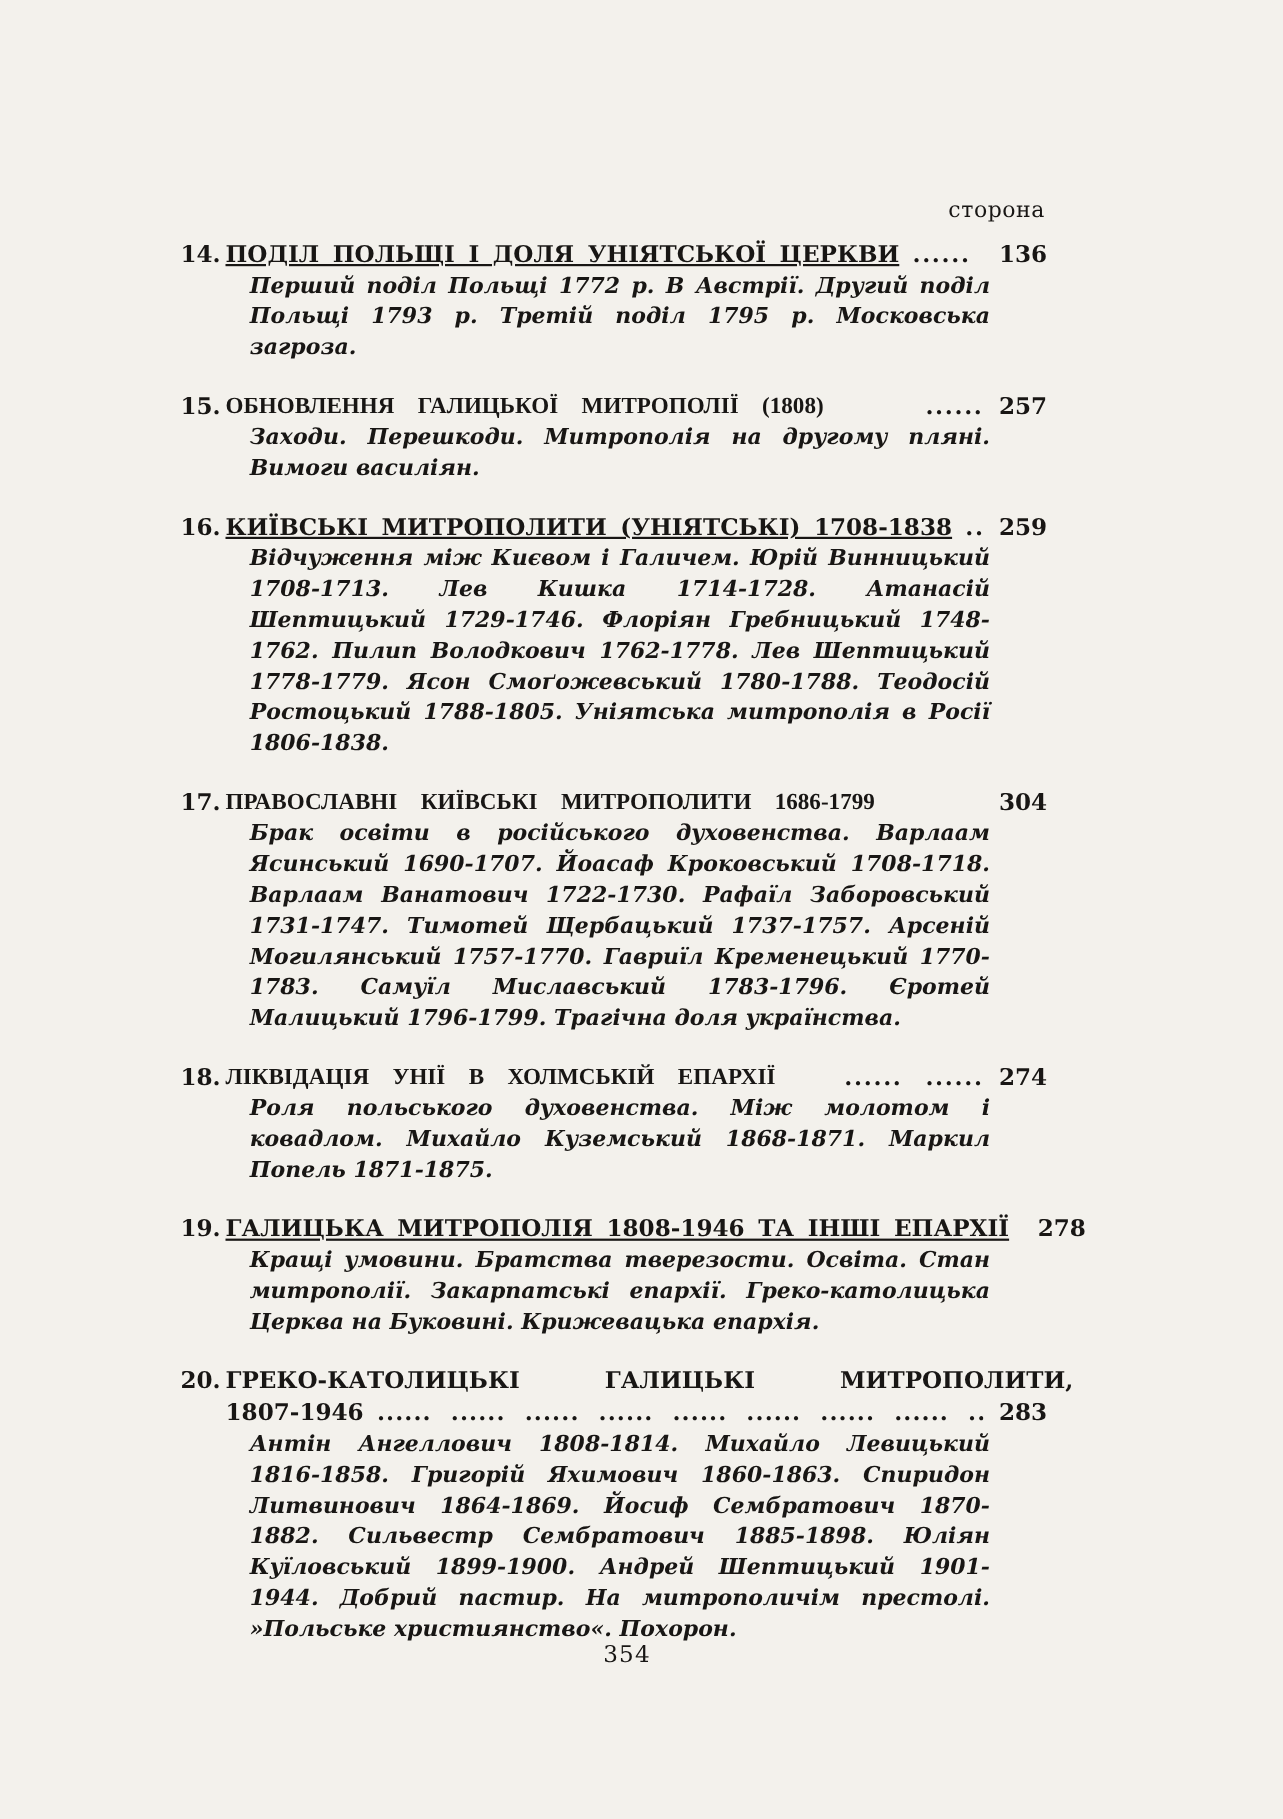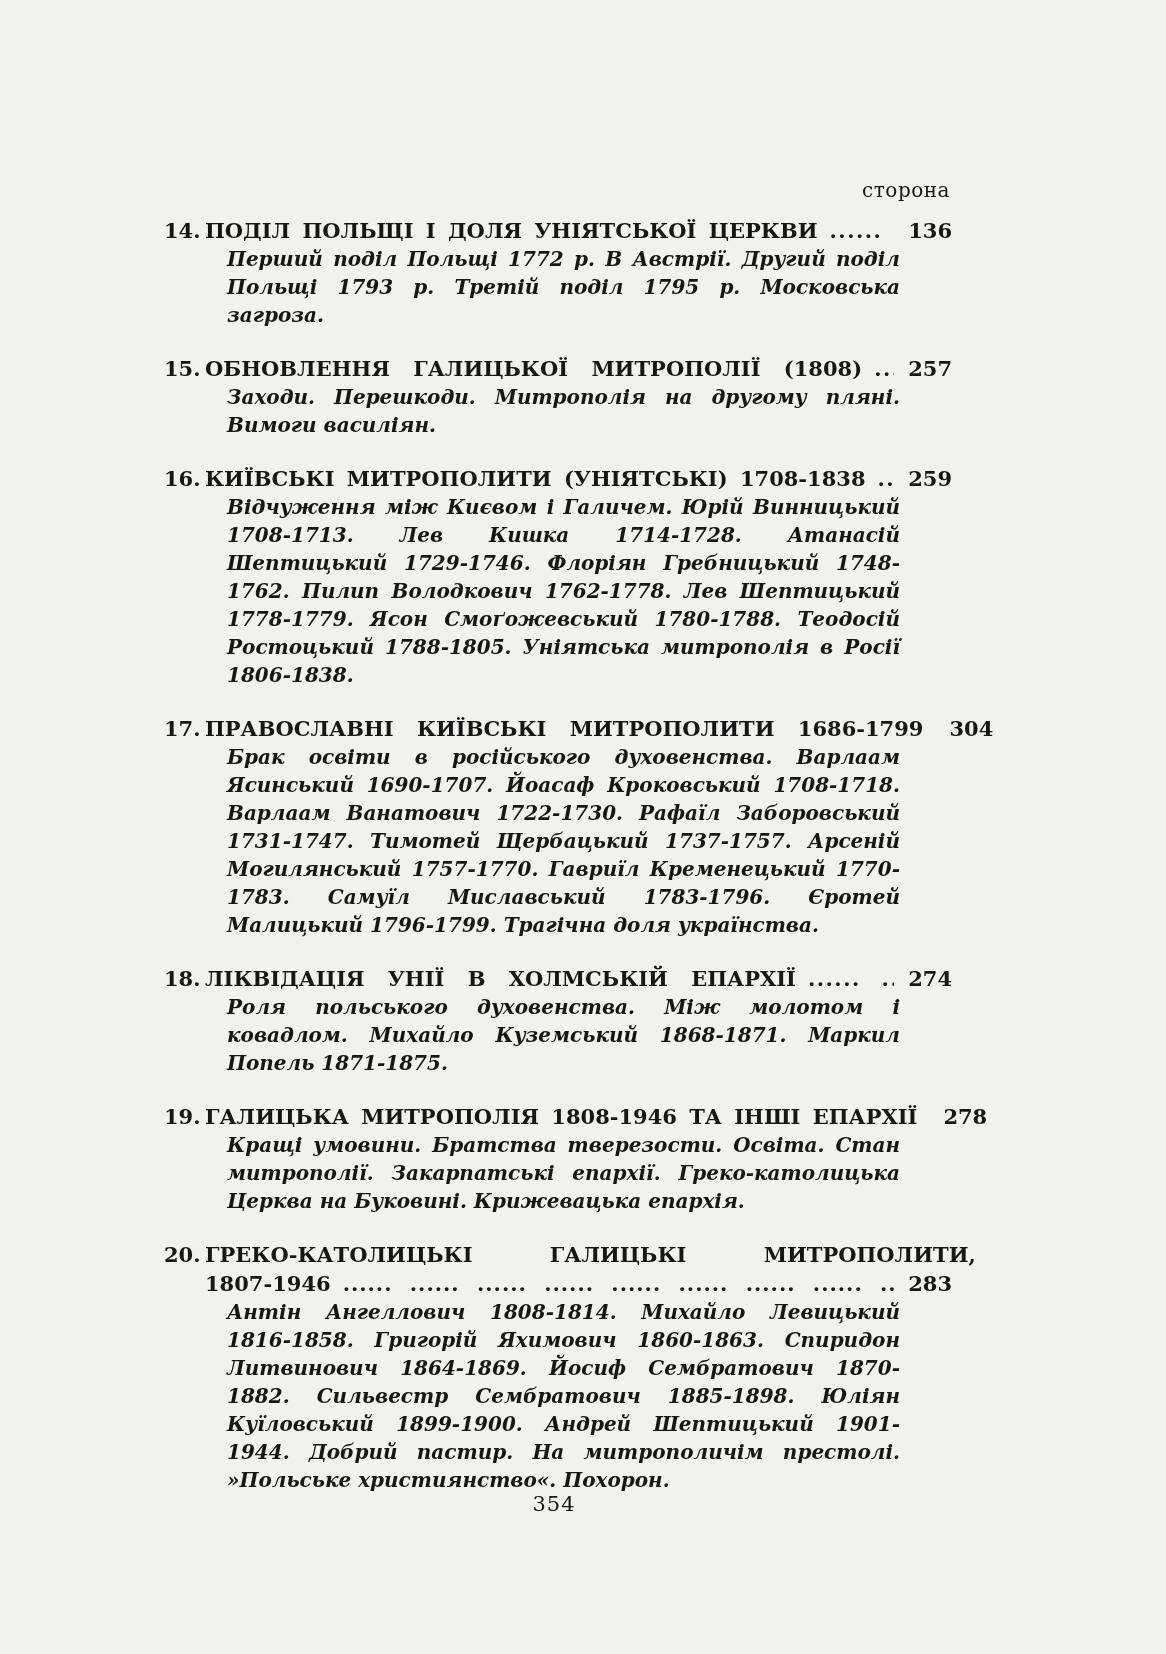--- a/index.html
+++ b/index.html
@@ -34,22 +34,22 @@
   .entry { margin-bottom: 25px; }
   .tline {
     display: flex;
     align-items: center;
     font-weight: 700;
     font-size: 21px;
     line-height: 29px;
   }
   .num { flex: 0 0 41px; }
   .title { white-space: nowrap; }
-  .sp-sm .title { word-spacing: 5px; }
-  .sp-md .title { word-spacing: 16px; }
+  .sp-sm .title { word-spacing: 5px; text-decoration: underline; }
+  .sp-md .title { word-spacing: 16px; font-family: Liberation Serif, serif; }
   .sp-xl .title { word-spacing: 70px; }
   .dots {
     flex: 1 1 auto;
     overflow: hidden;
     white-space: nowrap;
     text-align: right;
     letter-spacing: 1.5px;
     word-spacing: 12px;
     margin: 0 14px 0 12px;
     font-weight: 700;
@@ -69,21 +69,21 @@
     margin-right: 52px;
     font-style: italic;
     font-weight: 700;
     font-size: 20px;
     line-height: 28px;
     text-align: justify;
   }
   .footer-page {
     position: absolute;
     top: 1464px;
-    left: 160px;
+    left: 176px;
     width: 788px;
     text-align: center;
     font-size: 21px;
     letter-spacing: 1px;
   }
 </style>
 </head>
 <body>
 
 <div class="page">

